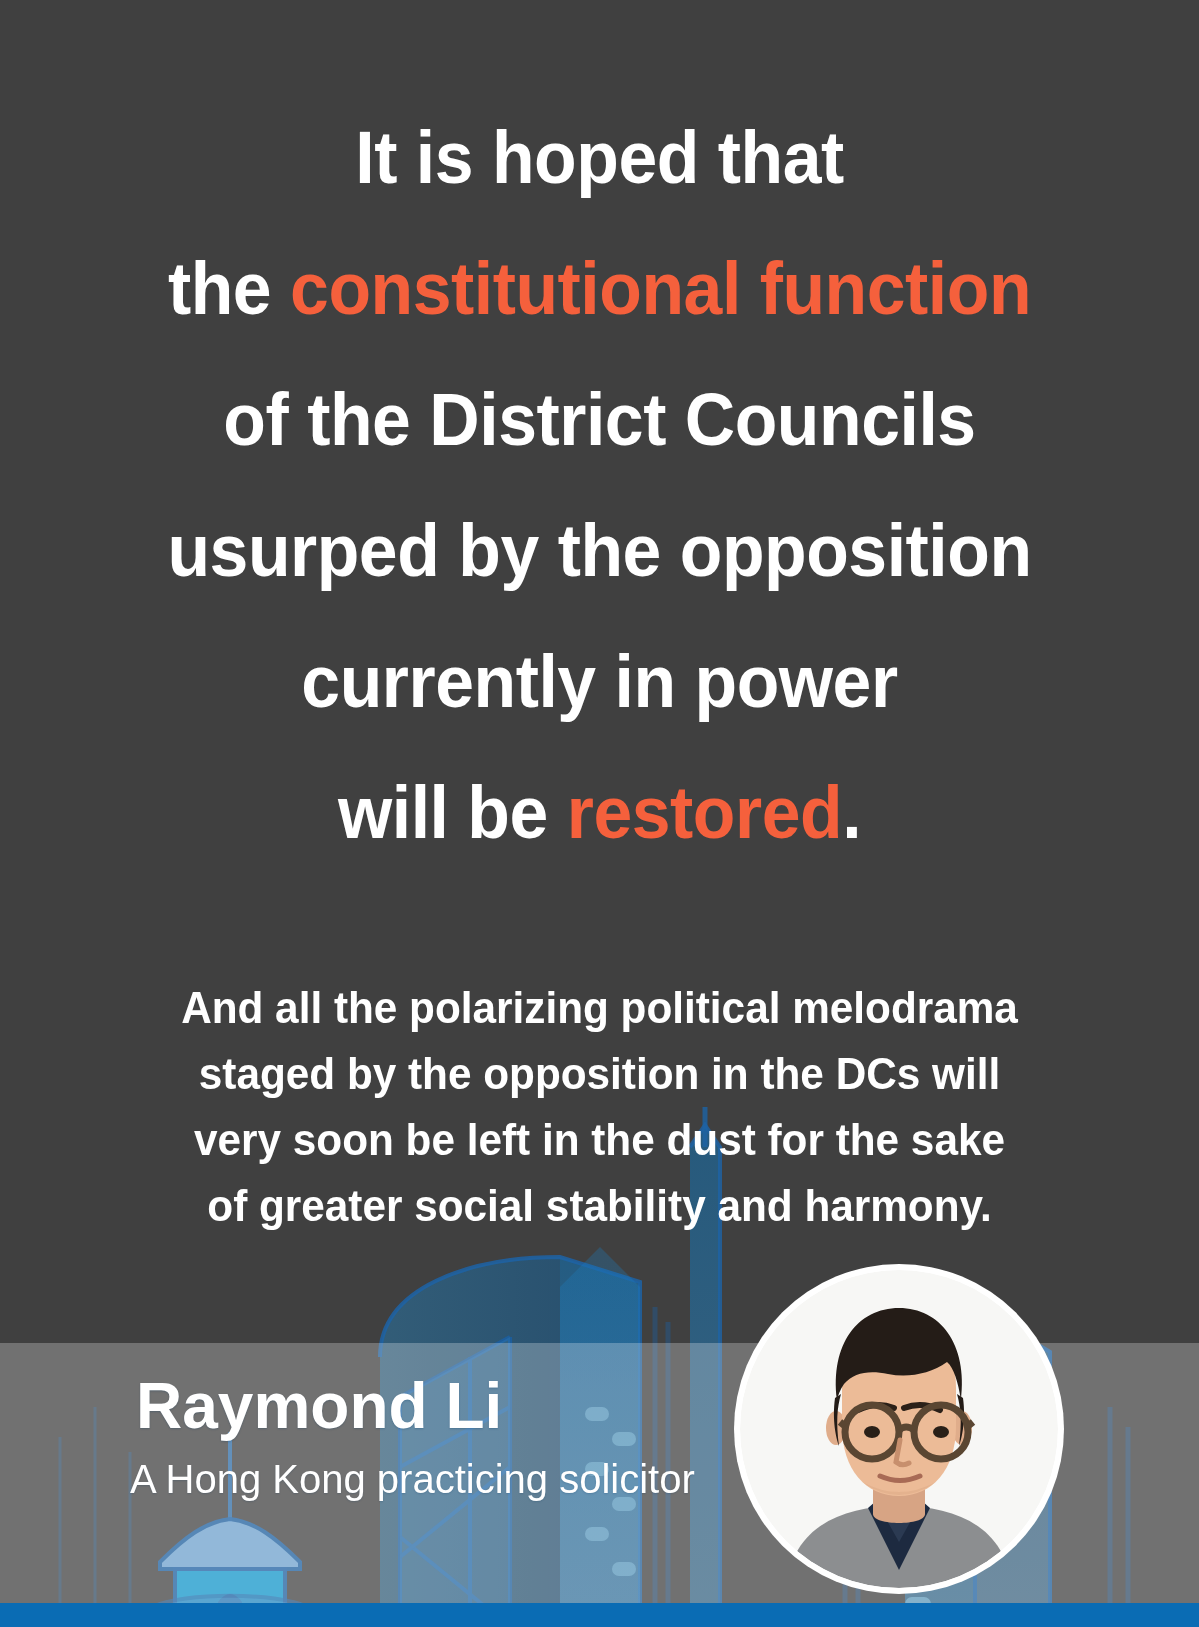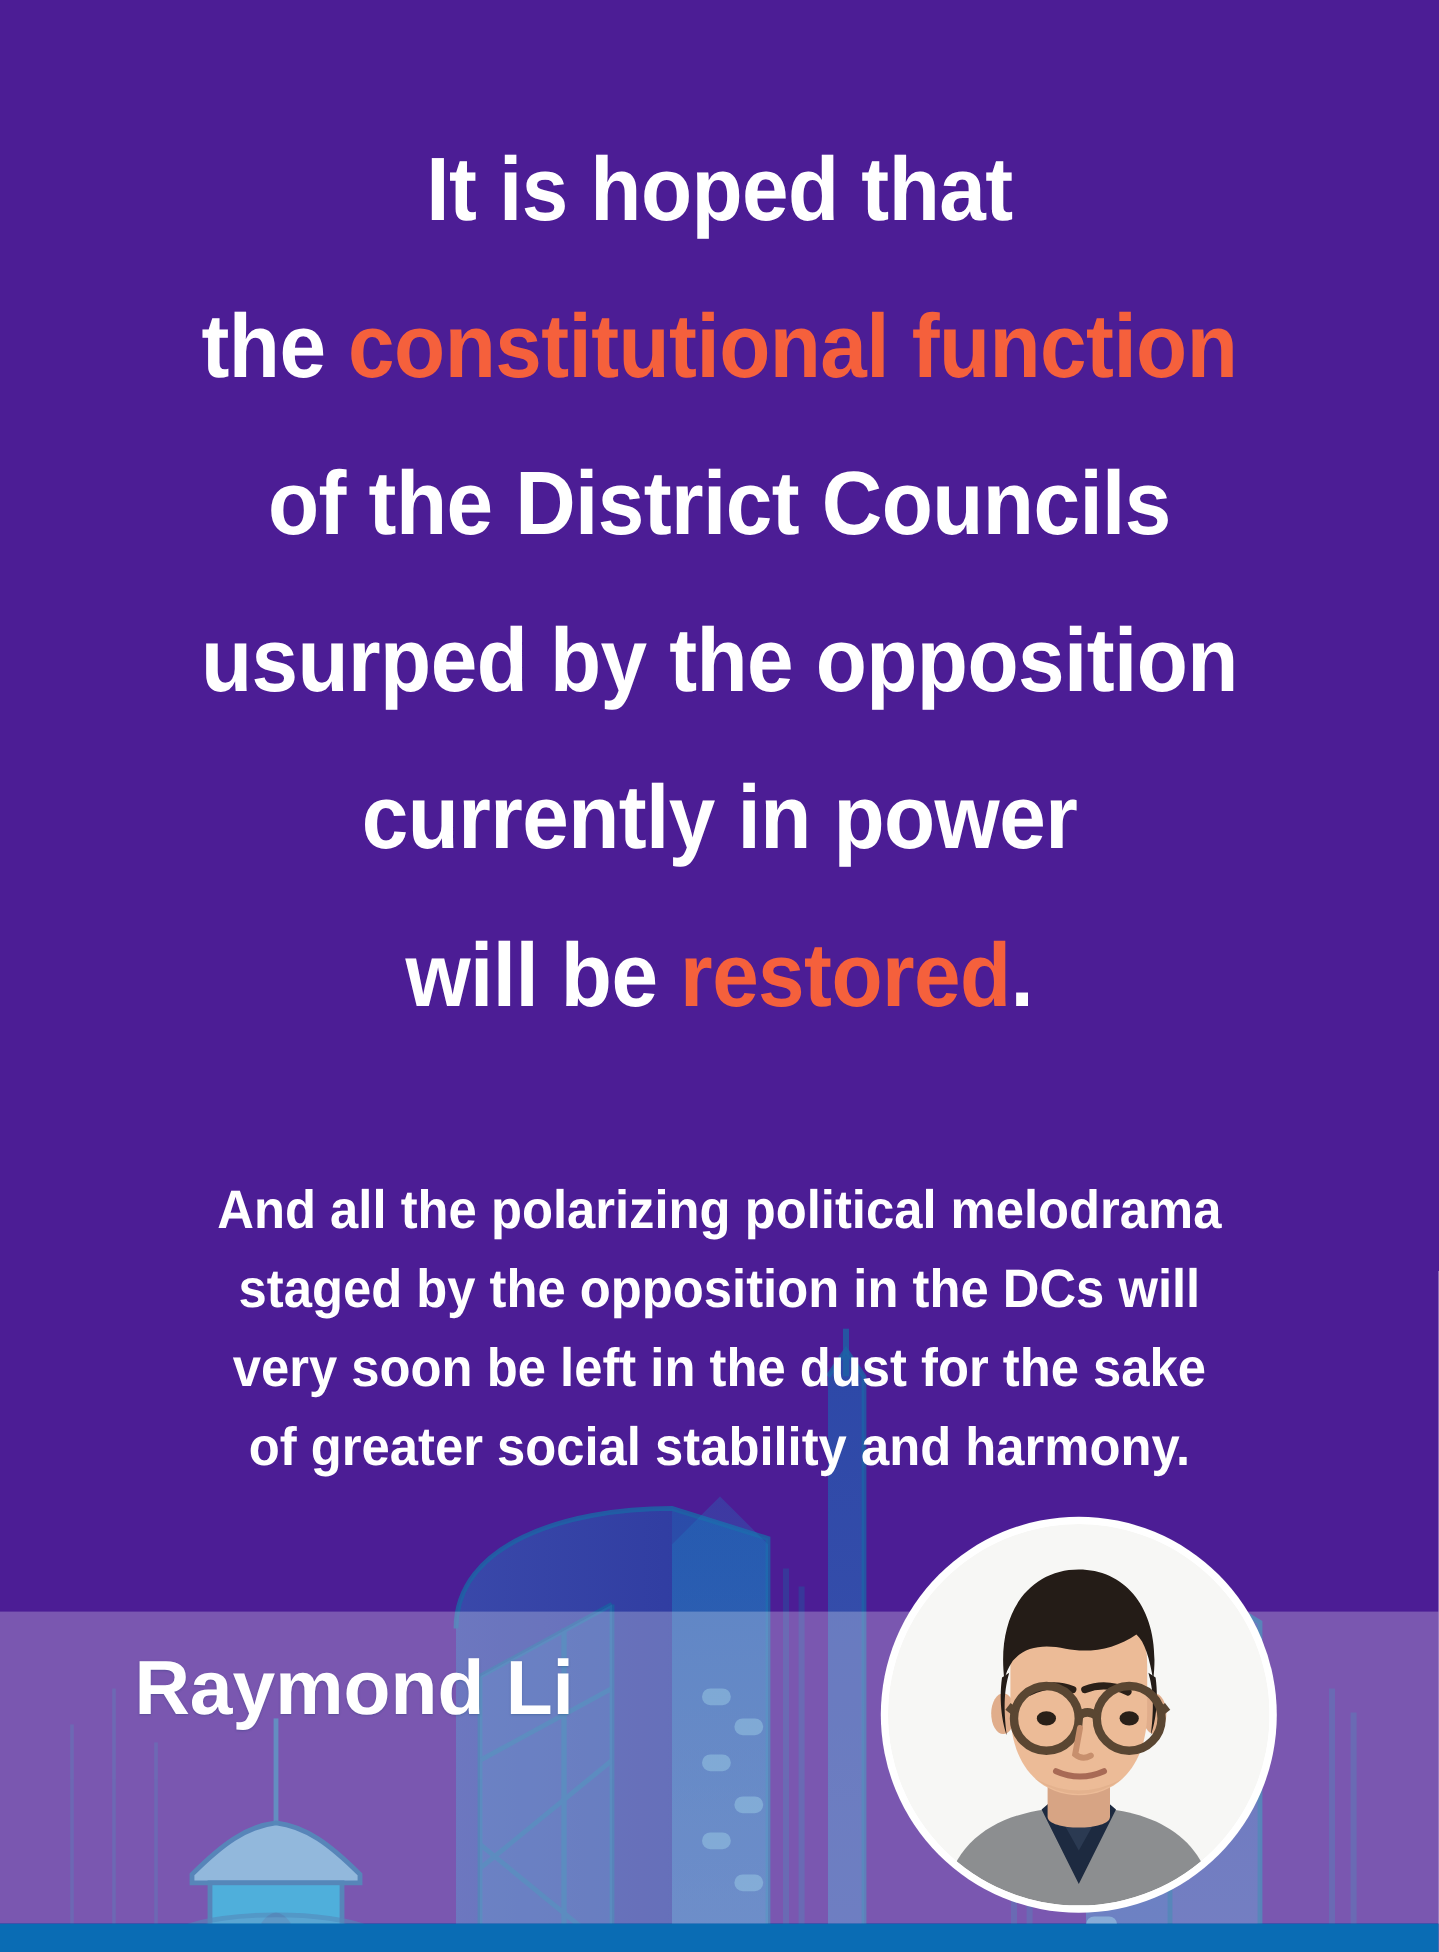--- a/index.html
+++ b/index.html
@@ -8,21 +8,21 @@
     background: #ffffff;
   }
   body {
     font-family: "Liberation Sans", sans-serif;
   }
 
   .poster {
     position: relative;
     width: 1199px;
     height: 1627px;
-    background: #4c1d95;
+    background: #404040;
     overflow: hidden;
   }
 
   
   .skyline {
     position: absolute;
     left: 0;
     bottom: 0;
     width: 1199px;
     height: 520px;
@@ -81,21 +81,21 @@
     line-height: 66px;
     font-stretch: condensed;
     transform: scaleX(0.94);
     transform-origin: 50% 0;
   }
   .para .ln { display: block; white-space: nowrap; }
 
   
   .author-name {
     position: absolute;
-    left: 112px;
+    left: 136px;
     top: 1370px;
     color: #ffffff;
     font-family: "Liberation Sans Narrow", "Liberation Sans", sans-serif;
     font-weight: bold;
     font-size: 64px;
     line-height: 72px;
     letter-spacing: 0px;
     text-shadow: 0 1px 2px rgba(0,50,90,0.25);
   }
   .author-role {
@@ -232,20 +232,21 @@
 
   <div class="para">
     <span class="ln">And all the polarizing political melodrama</span>
     <span class="ln">staged by the opposition in the DCs will</span>
     <span class="ln">very soon be left in the dust for the sake</span>
     <span class="ln">of greater social stability and harmony.</span>
   </div>
 
   <div class="author-name">Raymond Li</div>
   <div class="author-role">
+    <span class="ln">A Hong Kong practicing solicitor</span>
   </div>
 
   <div class="avatar">
     <svg viewBox="0 0 318 318">
       <defs>
         <clipPath id="avclip">
             <circle cx="159" cy="159" r="159"></circle>
           </clipPath>
       </defs>
       <g clip-path="url(#avclip)">

